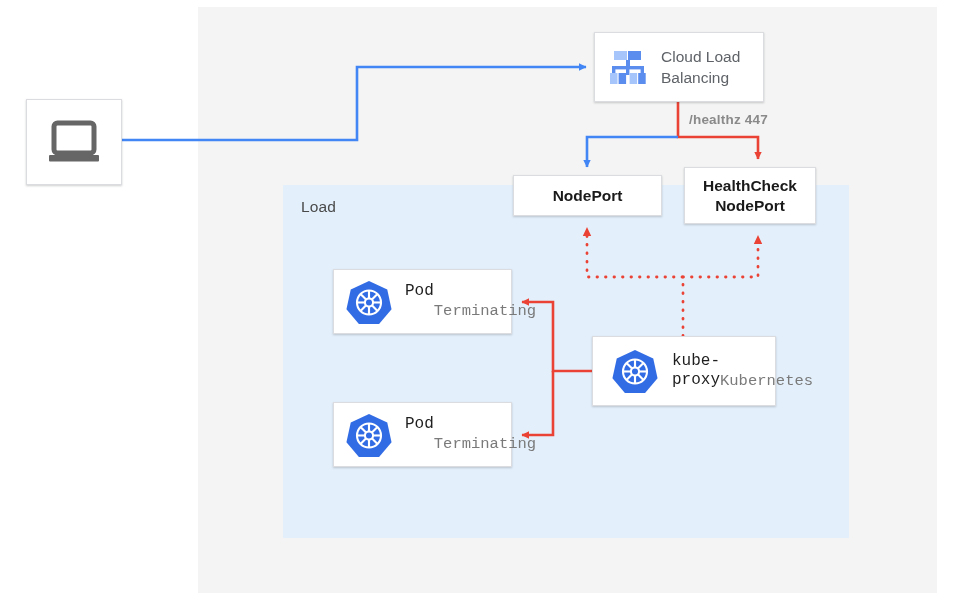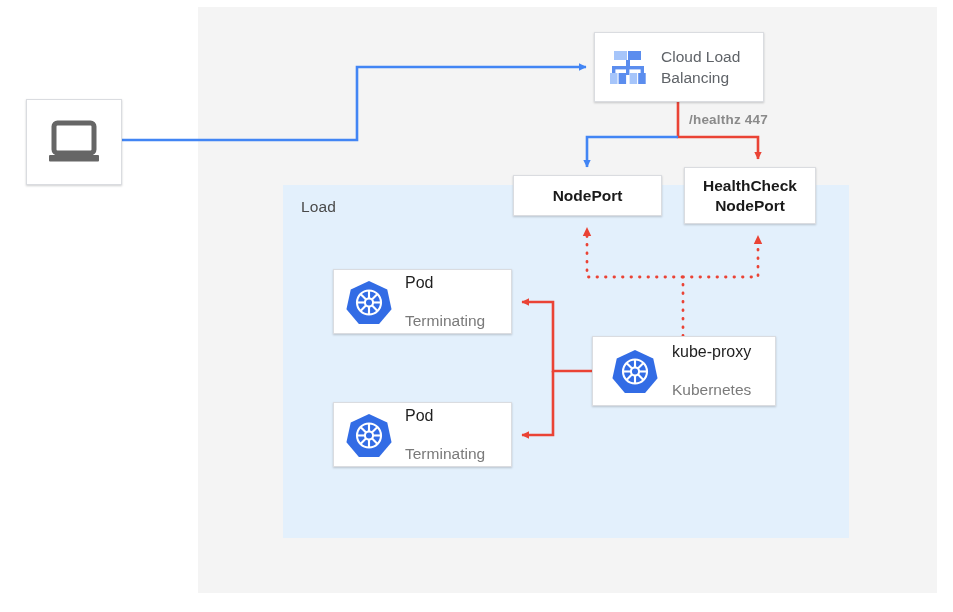--- a/index.html
+++ b/index.html
@@ -93,21 +93,21 @@
   .card-pod-2 { top: 402px; }
 
   
   .card-kubeproxy {
     left: 592px; top: 336px;
     width: 184px; height: 70px;
     padding-left: 18px;
     gap: 13px;
   }
 
-  .node-text { display: flex; flex-direction: column; line-height: 1.2; }
+  .node-text { display: flex; flex-direction: row; line-height: 1.2; font-family: Liberation Mono, monospace; }
   .node-title { font-size: 16px; color: #1f1f1f; }
   .node-sub { font-size: 15.5px; color: #7a7a7a; margin-top: 20px; }
 
   
   .icon { flex: 0 0 auto; display: block; }
 
   
   .healthz-label {
     position: absolute;
     left: 689px; top: 112px;

